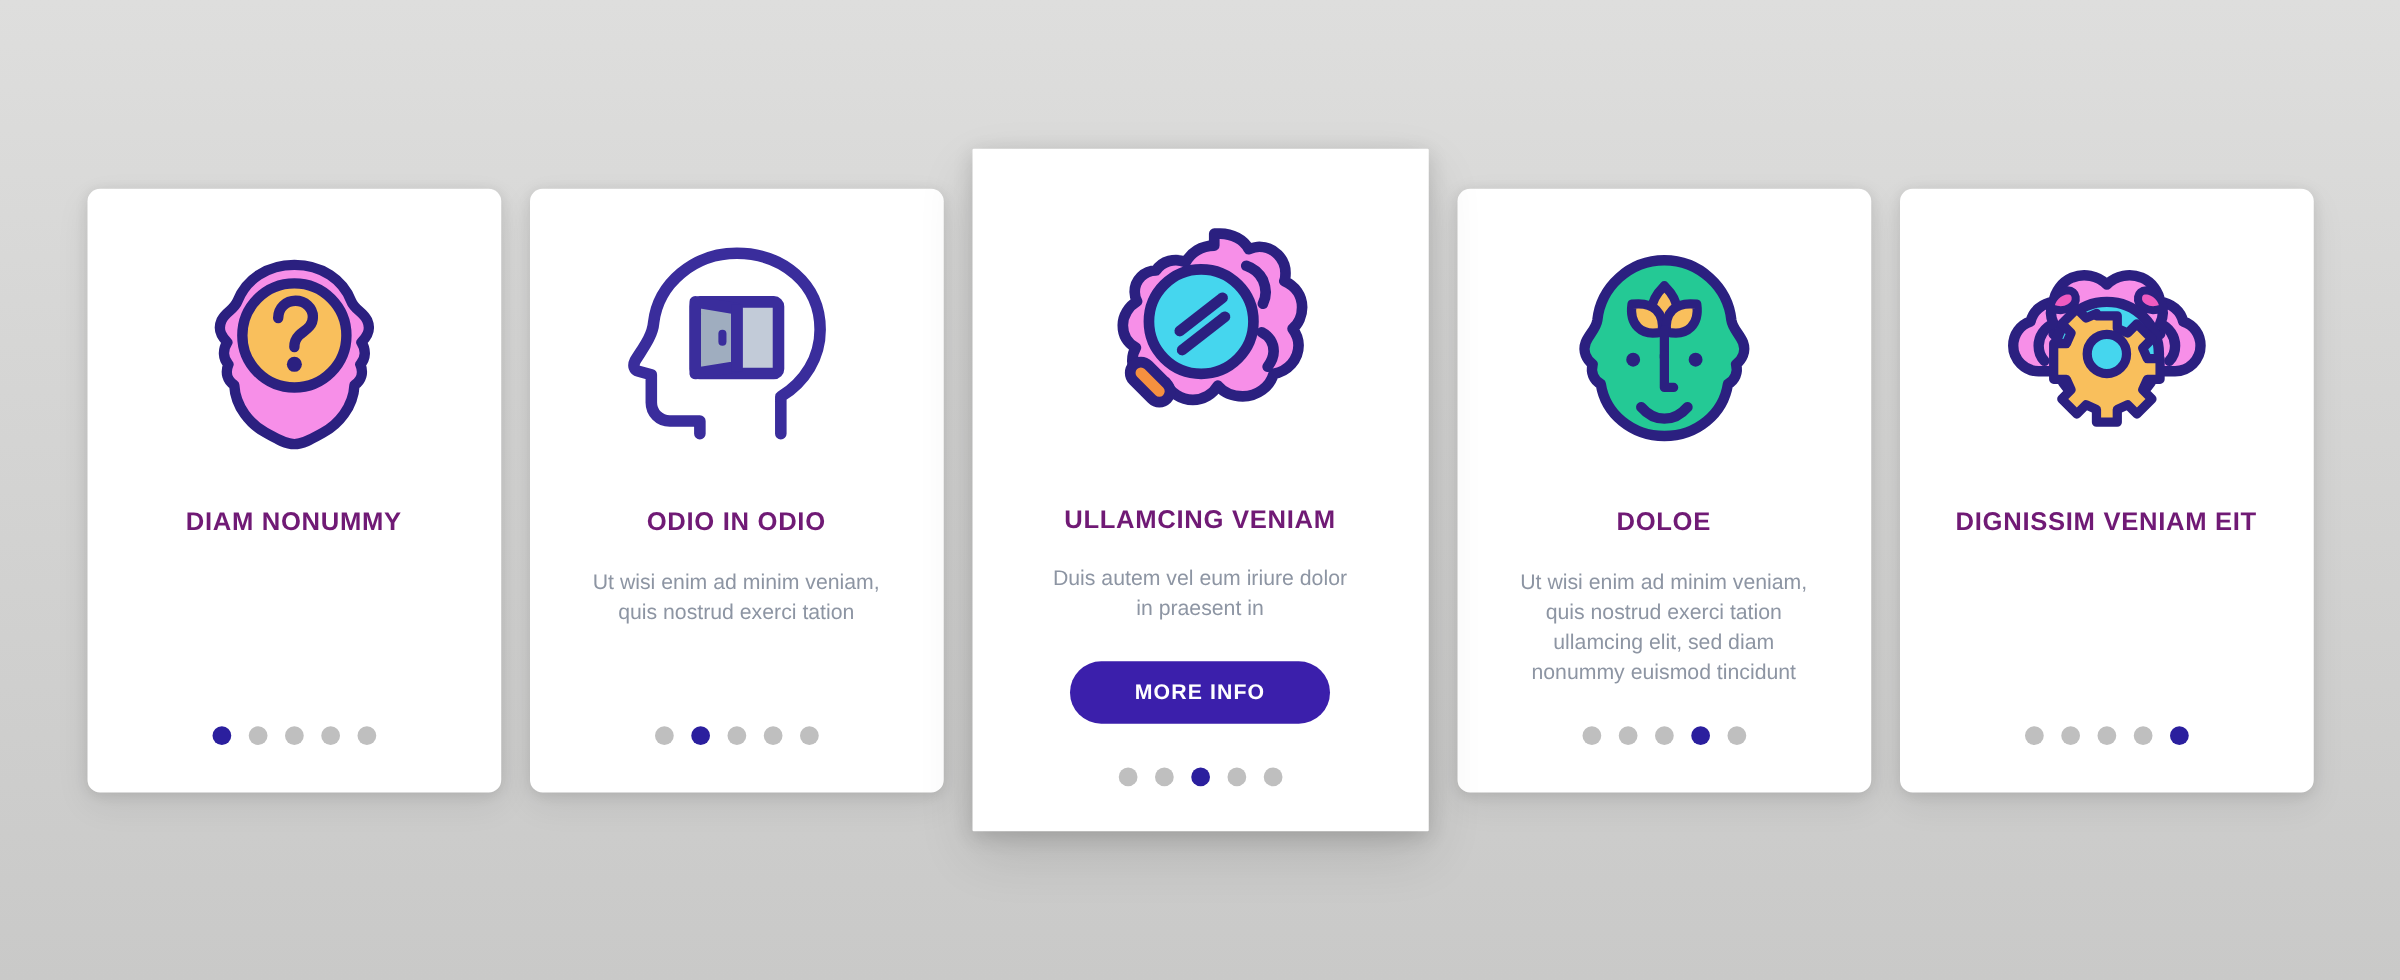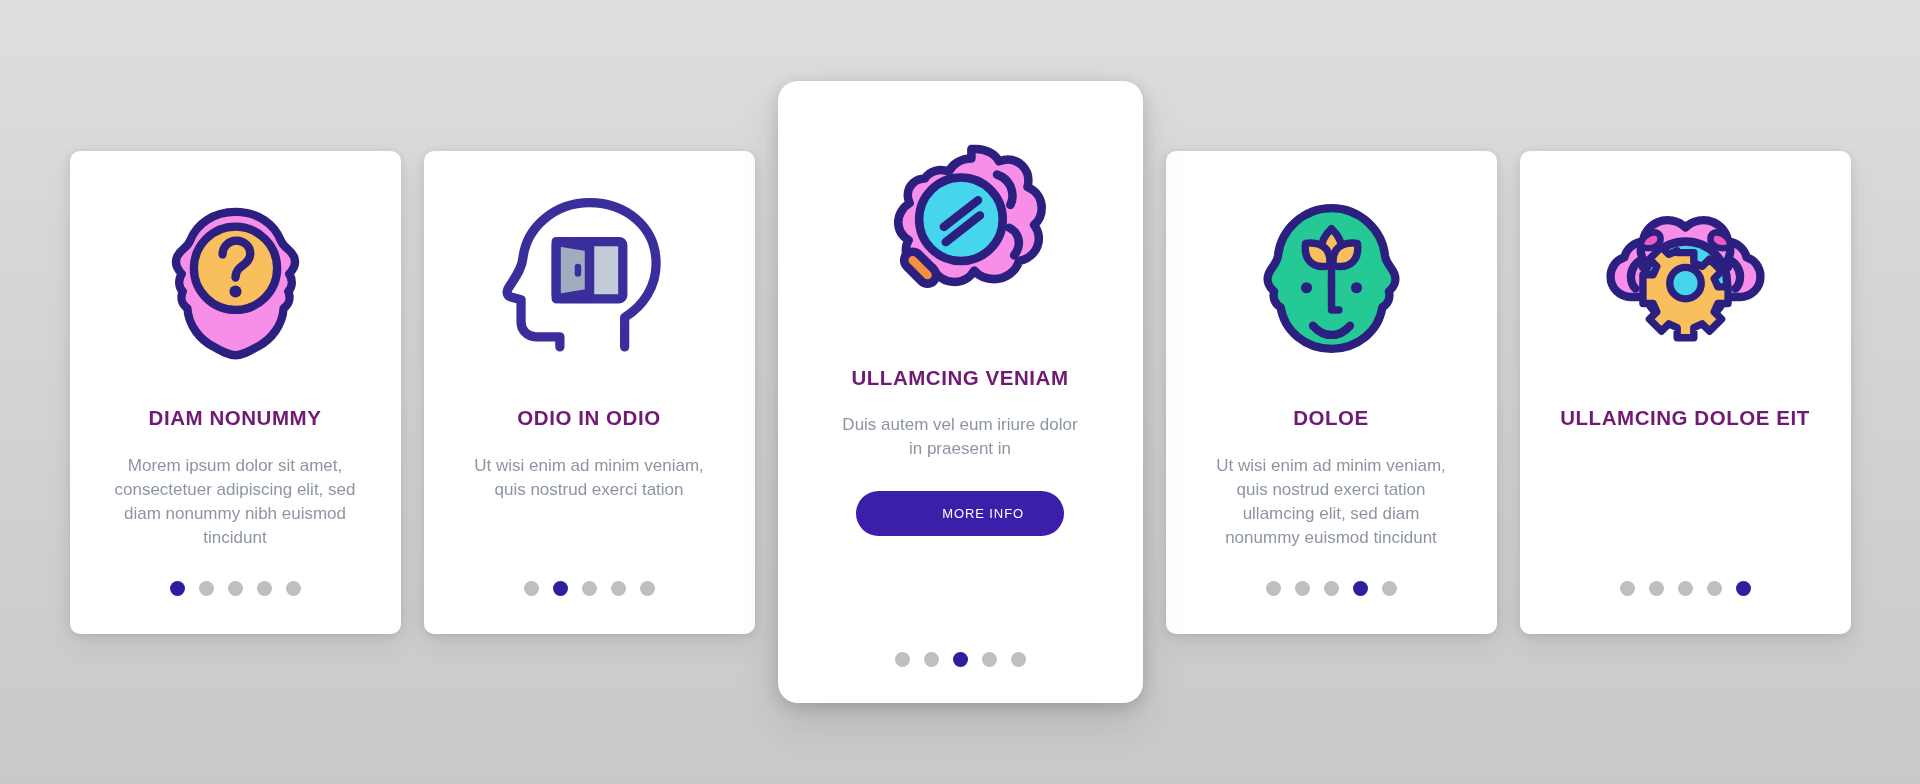--- a/index.html
+++ b/index.html
@@ -34,22 +34,22 @@
     position: relative;
     display: flex;
     flex-direction: column;
     align-items: center;
     box-shadow: 0 2px 10px rgba(0,0,0,0.10), 0 10px 28px rgba(0,0,0,0.07);
     flex: none;
   }
 
   .card.featured {
     width: 365px;
-    height: 622px;
-    border-radius: 20px;
+    height: 546px;
+    border-radius: 1px;
     box-shadow: 0 4px 16px rgba(0,0,0,0.14), 0 18px 44px rgba(0,0,0,0.12);
     z-index: 5;
   }
 
   .icon-wrap {
     height: 255px;
     width: 100%;
     display: flex;
     align-items: center;
     justify-content: center;
@@ -81,27 +81,26 @@
   }
   .card.featured .card-body { margin-top: 22px; }
 
   .cta-button {
     margin-top: 30px;
     background: #3b1fab;
     color: #ffffff;
     border: none;
     border-radius: 28px;
     font-family: "Liberation Sans", sans-serif;
-    font-size: 13px;
-    font-weight: normal;
+    font-size: 17px;
+    font-weight: bold;
     letter-spacing: 0.9px;
     padding: 15px 40px;
     min-width: 208px;
     cursor: pointer;
-    text-align: right;
   }
 
   .dots {
     position: absolute;
     bottom: 38px;
     left: 0;
     right: 0;
     display: flex;
     justify-content: center;
     gap: 14px;
@@ -124,21 +123,20 @@
     <div class="card">
       <div class="icon-wrap">
         <svg viewBox="0 0 200 200" width="185" height="185" xmlns="http://www.w3.org/2000/svg">
     <path d="M100 28c-24 0-42 13-49 31-3 8-10 9-14 17-4 9 1 15 5 19-4 6-4 14 1 19-3 7-1 14 5 18 1 19 14 34 27 41 9 5 17 10 25 10s16-5 25-10c13-7 26-22 27-41 6-4 8-11 5-18 5-5 5-13 1-19 4-4 9-10 5-19-4-8-11-9-14-17-7-18-25-31-49-31z" fill="#f78fe8" stroke="#2b2080" stroke-width="9" stroke-linejoin="round"></path>
     <circle cx="100" cy="89" r="45" fill="#f9bf5c" stroke="#2b2080" stroke-width="9"></circle>
     <path d="M86 74c0-9 7-15 15-15s15 6 15 14c0 9-8 12-12 16-3 3-4 6-4 10" fill="none" stroke="#2b2080" stroke-width="9" stroke-linecap="round"></path>
     <circle cx="100" cy="114" r="6.5" fill="#2b2080"></circle>
   </svg>
       </div>
       <div class="card-title">DIAM NONUMMY</div>
-      <div class="card-body">Morem ipsum dolor sit amet, consectetuer adipiscing elit, sed diam nonummy nibh euismod tincidunt</div>
       <div class="dots">
         <span class="dot active"></span>
         <span class="dot"></span>
         <span class="dot"></span>
         <span class="dot"></span>
         <span class="dot"></span>
       </div>
     </div>
     <div class="card">
       <div class="icon-wrap">
@@ -221,21 +219,21 @@
       <path d="M54 88c6-3 13-2 18 2" fill="none"></path>
       <path d="M146 88c-6-3-13-2-18 2" fill="none"></path>
     </g>
     <path d="M66 50c-8 1-14 7-15 15 0 0 9 5 17 0 8-5 6-15-2-15z" fill="#ef5bc0" stroke="#2b2080" stroke-width="7"></path>
     <path d="M134 50c8 1 14 7 15 15 0 0-9 5-17 0-8-5-6-15 2-15z" fill="#ef5bc0" stroke="#2b2080" stroke-width="7"></path>
     <circle cx="100" cy="105" r="45" fill="#45d6ee" stroke="#2b2080" stroke-width="9"></circle>
     <path d="M91 72h18v11l9 4 8-8 13 13-8 8 4 9h11v18h-11l-4 9 8 8-13 13-8-8-9 4v11H91v-11l-9-4-8 8-13-13 8-8-4-9H54V96h11l4-9-8-8 13-13 8 8 9-4z" fill="#f9bf5c" stroke="#2b2080" stroke-width="8" stroke-linejoin="round"></path>
     <circle cx="100" cy="105" r="17" fill="#45d6ee" stroke="#2b2080" stroke-width="8"></circle>
   </svg>
       </div>
-      <div class="card-title">ULLAMCING DOLOE EIT</div>
+      <div class="card-title">DIGNISSIM VENIAM EIT</div>
       <div class="dots">
         <span class="dot"></span>
         <span class="dot"></span>
         <span class="dot"></span>
         <span class="dot"></span>
         <span class="dot active"></span>
       </div>
     </div>
   </div>
 

